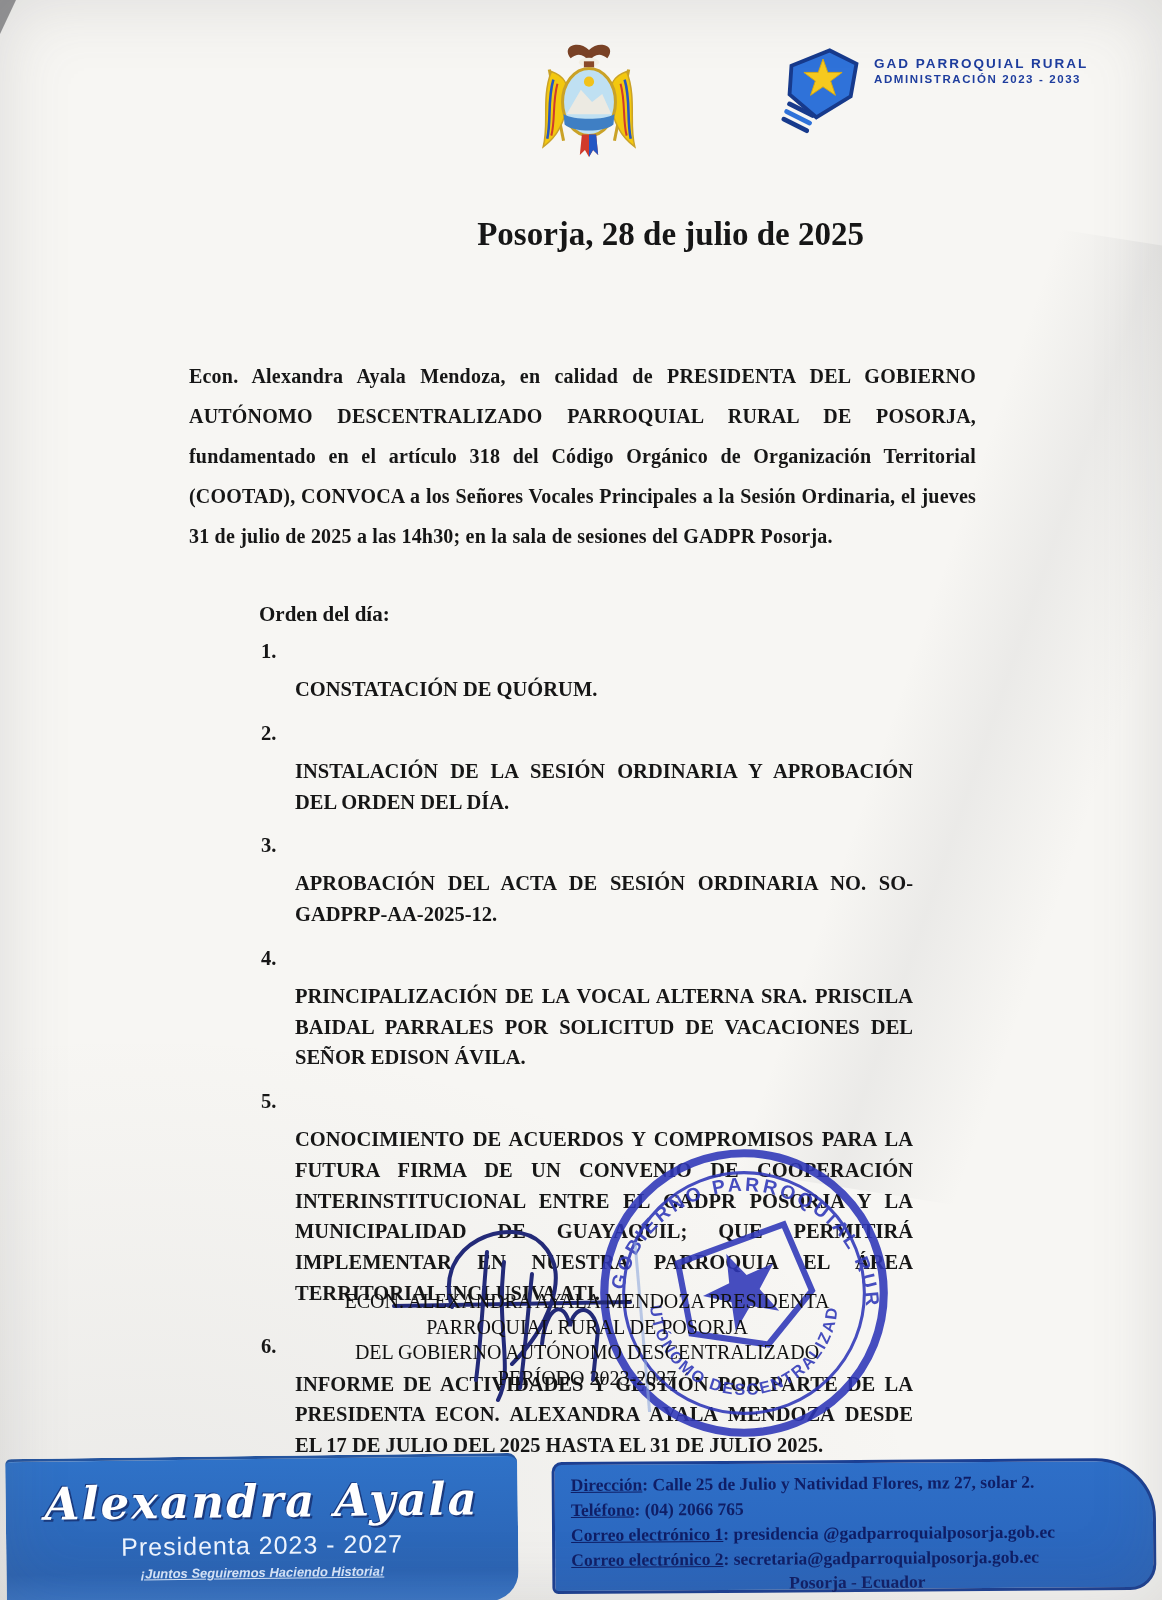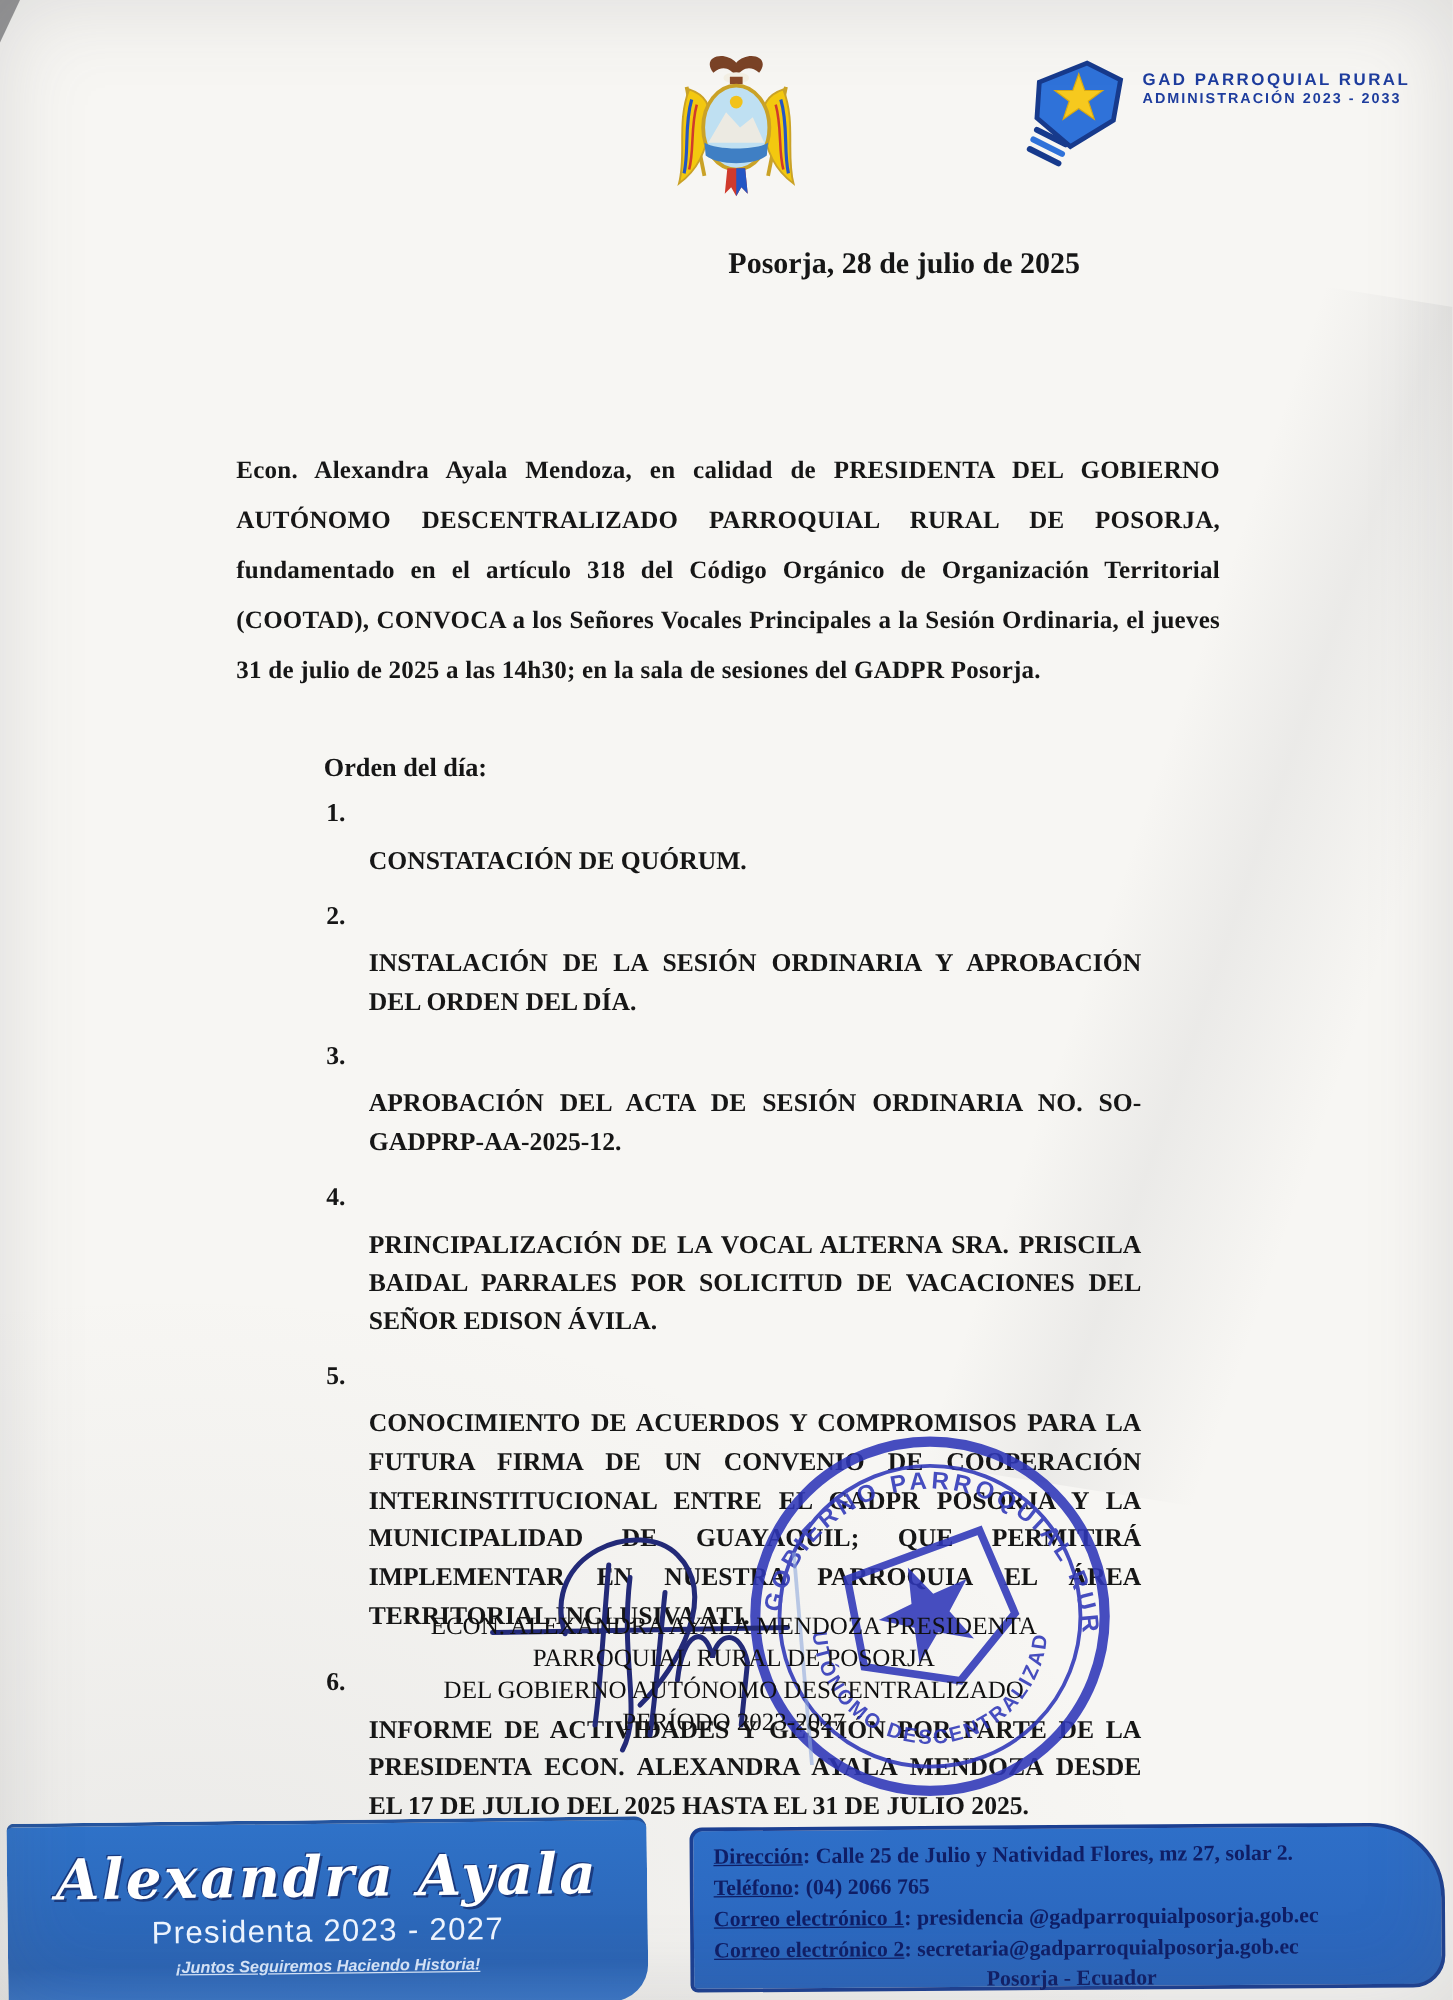--- a/index.html
+++ b/index.html
@@ -10,29 +10,29 @@
   .shade-a{position:absolute;right:-40px;top:220px;width:480px;height:980px;
            background:linear-gradient(100deg,transparent 40%,rgba(128,130,136,.10) 55%,transparent 74%);
            transform:rotate(9deg);}
   .shade-b{position:absolute;left:0;bottom:0;width:100%;height:45%;
            background:radial-gradient(ellipse at 12% 95%,rgba(120,122,128,.10),transparent 55%);}
   .corner-dark{position:absolute;left:0;top:0;width:0;height:0;
            border-top:34px solid rgba(70,70,72,.55);border-right:16px solid transparent;}
 
   
   .coat{position:absolute;left:533px;top:38px;width:112px;height:124px;}
-  .logo{position:absolute;left:820px;top:44px;display:flex;align-items:flex-start;}
+  .logo{position:absolute;left:780px;top:44px;display:flex;align-items:flex-start;}
   .logo-shield{width:86px;height:96px;flex:none;}
   .logo-text{margin-left:8px;font-family:"Liberation Sans",sans-serif;color:#1e3d9e;}
   .logo-tagline{font-size:13.5px;font-weight:700;letter-spacing:2px;margin-top:12px;}
   .logo-name{font-size:46px;font-weight:800;letter-spacing:1px;line-height:1.02;}
   .logo-admin{font-size:11.5px;font-weight:700;letter-spacing:1.6px;margin-top:2px;}
 
   
-  .date-line{position:absolute;right:298px;top:198px;font-size:24px;font-weight:700;}
+  .date-line{position:absolute;right:298px;top:216px;font-size:33px;font-weight:700;}
   .title-block{position:absolute;left:345px;top:284px;width:505px;text-align:center;
                font-size:24px;font-weight:700;line-height:1.35;}
   .intro{position:absolute;left:189px;top:356px;width:787px;font-size:20px;font-weight:700;
          line-height:2.0;text-align:justify;letter-spacing:.2px;}
   .agenda-heading{position:absolute;left:259px;top:592px;font-size:21px;font-weight:700;margin-top:10px;}
   .agenda{position:absolute;left:261px;top:636px;width:652px;}
   .item{display:flex;margin-bottom:13px;font-size:20.5px;font-weight:700;line-height:1.5;}
   .item .num{width:34px;flex:none;}
   .item .text{flex:1;text-align:justify;margin-top:38px;}
   .item.gap-lg{margin-top:22px;}

